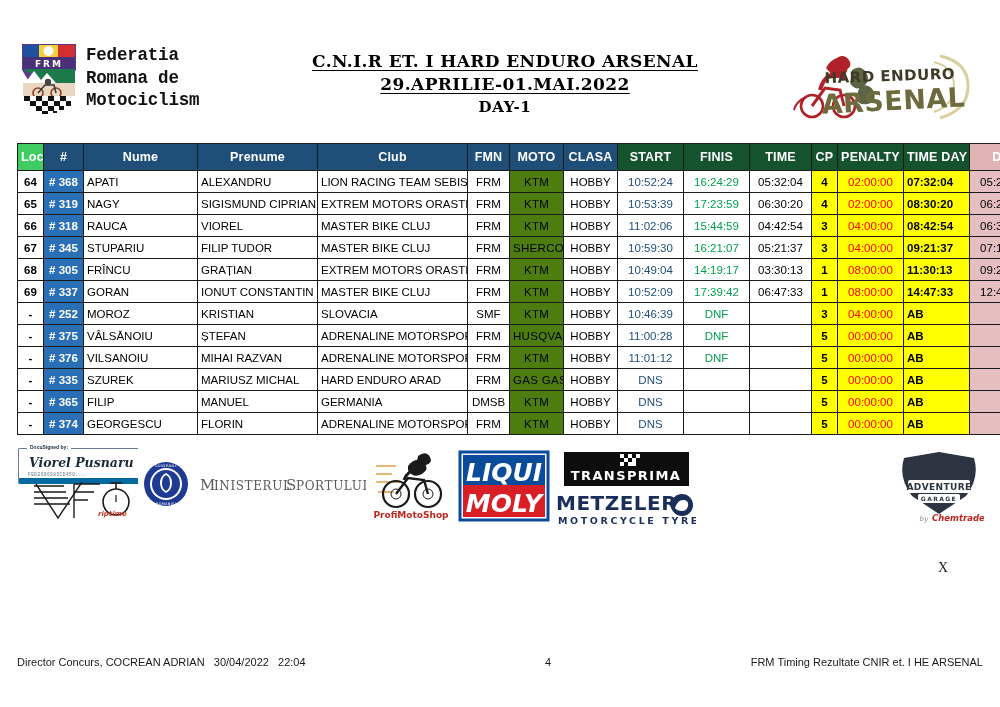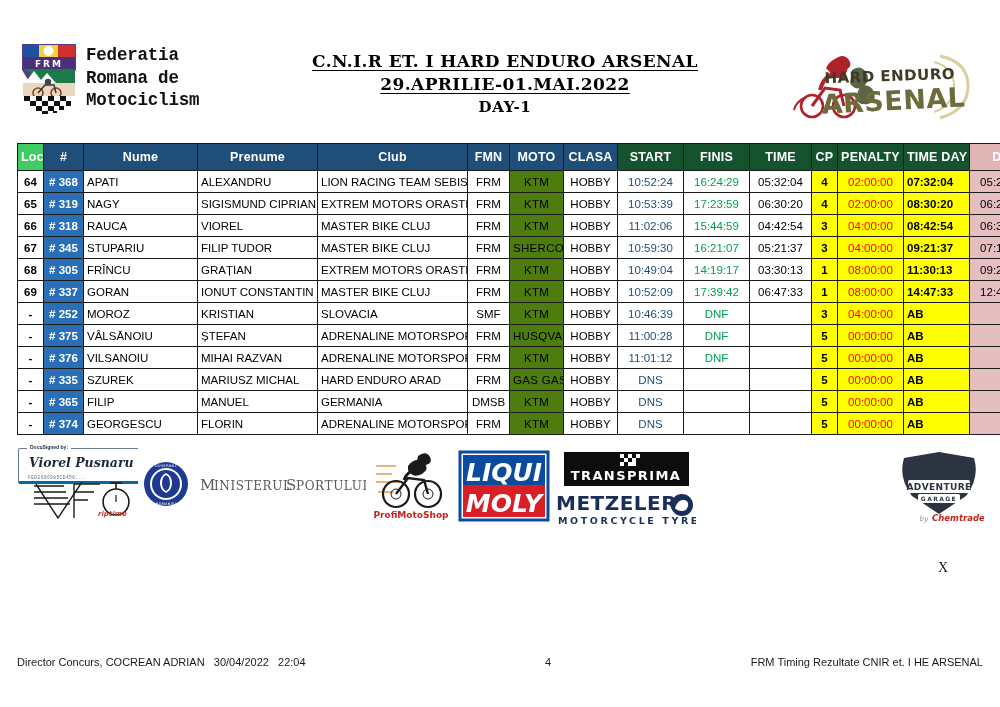--- a/index.html
+++ b/index.html
@@ -137,21 +137,21 @@
   }
   .sponsor { position: absolute; }
   .sponsor svg { display: block; }
 
   
   .docusign {
     position: absolute; left: 4px; top: 2px;
     width: 120px; height: 36px;
     border-left: 1px solid #6b7c96;
     border-top: 1px solid #6b7c96;
-    border-bottom: 3px solid #0369a1;
+    border-bottom: 6px solid #0369a1;
     border-radius: 2px 0 0 2px;
   }
   .ds-label {
     position: absolute; left: 8px; top: -5px;
     background: #fff; padding: 0 3px;
     font-size: 5px; font-weight: bold; color: #23303f;
     font-family: "Liberation Sans", sans-serif;
   }
   .ds-sign {
     position: absolute; left: 10px; top: 6px;

